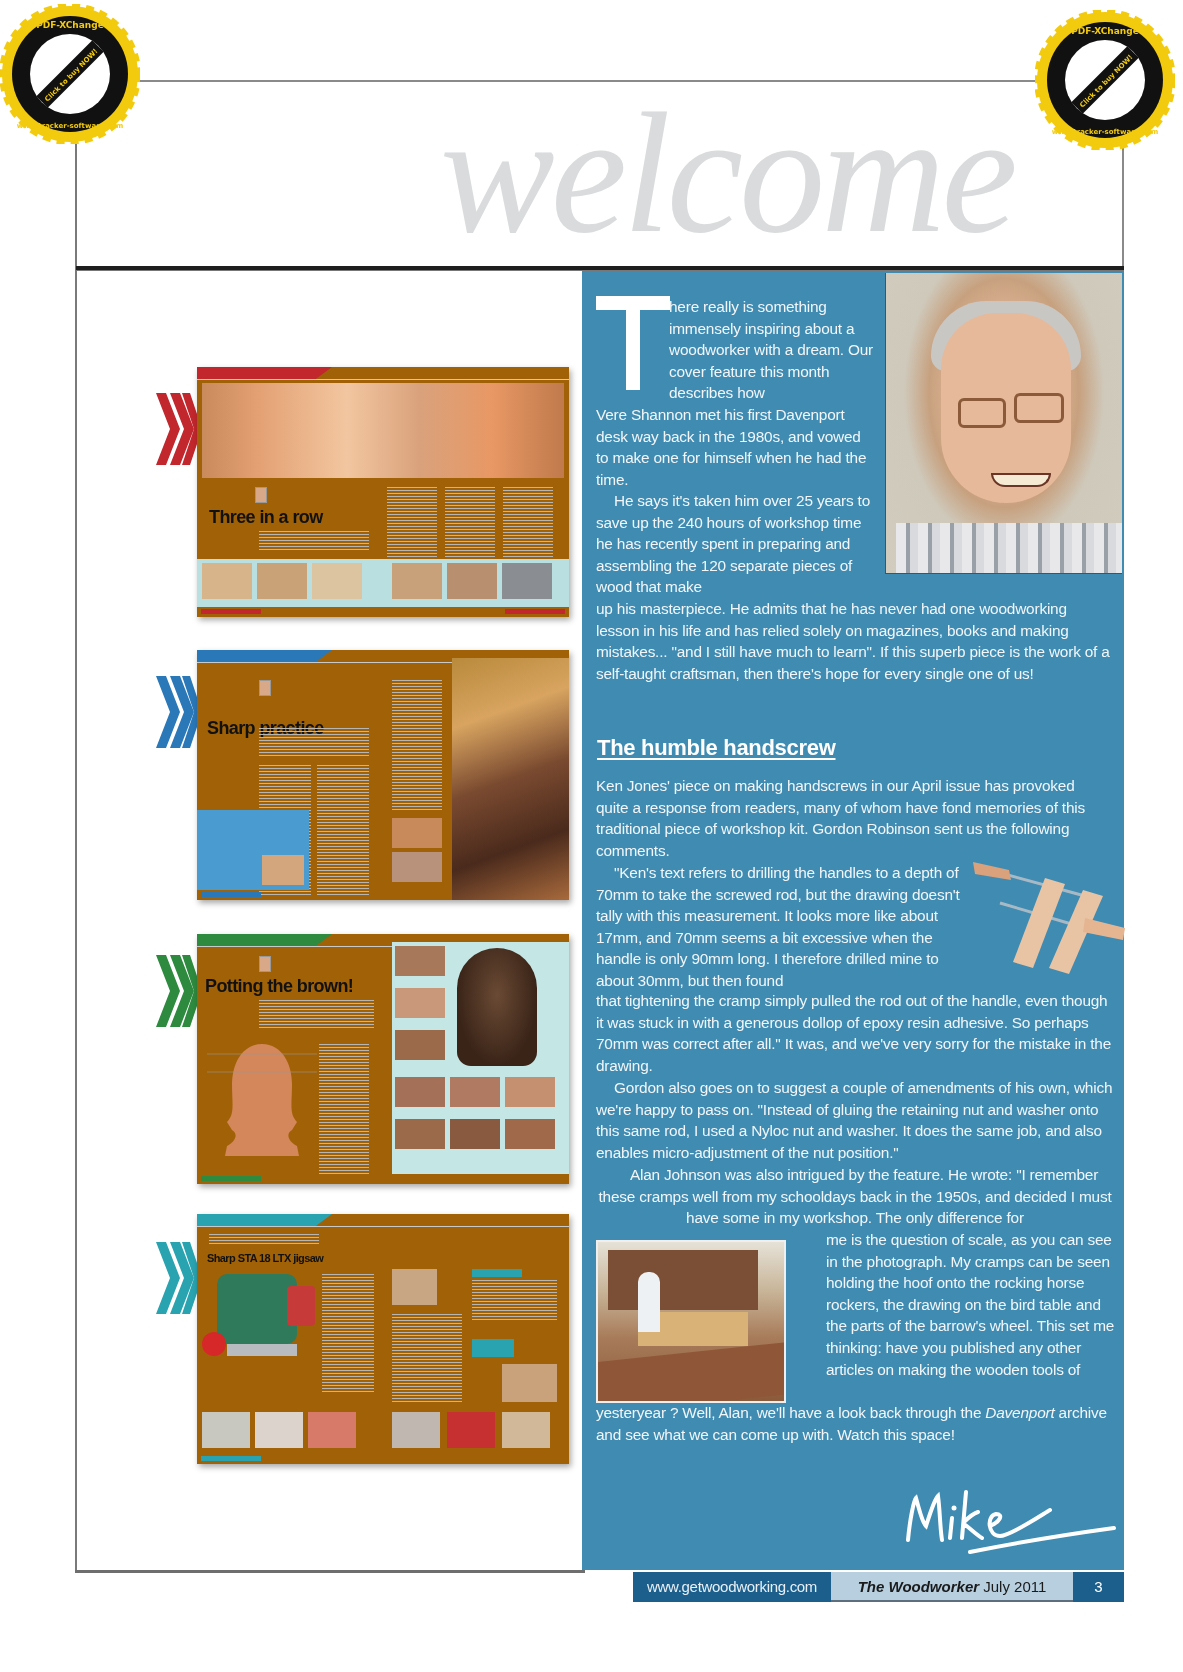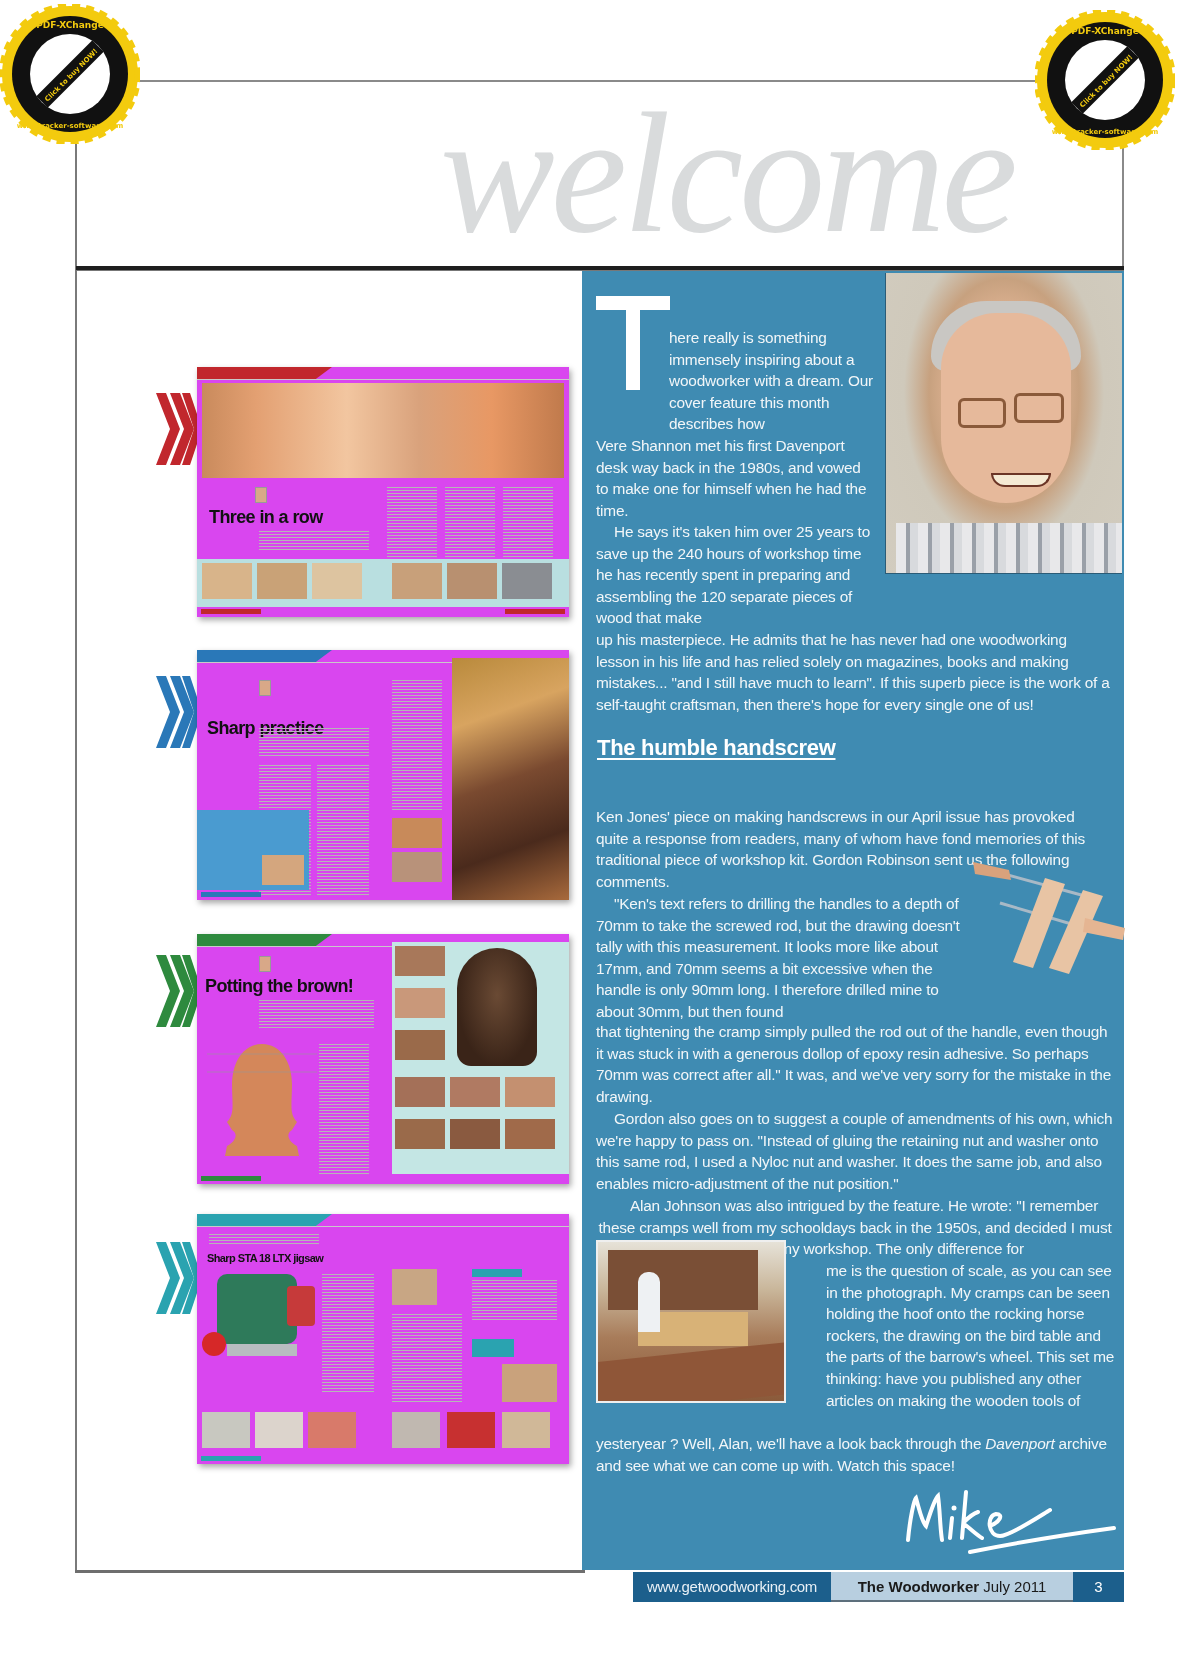--- a/index.html
+++ b/index.html
@@ -16,21 +16,21 @@
   .welcome-title {
     position: absolute; left: 440px; top: 78px; width: 690px; height: 190px;
     font-family: Liberation Serif, serif; font-style: italic;
     font-size: 172px; line-height: 190px; color: #d9dbdc; letter-spacing: -4px;
     white-space: nowrap;
   }
 
   
   .blue-panel { position: absolute; left: 582px; top: 271px; width: 542px; height: 1299px; background: #3f8bb2; }
   .blue-text { color: #f2f6f8; font-size: 15.4px; line-height: 21.6px; letter-spacing: -0.2px; }
-  .p-block { position: absolute; margin-top: 31px; }
+  .p-block { position: absolute; }
   .indent { text-indent: 18px; }
   .dropcap {
     position: absolute; left: 596px; top: 294px; width: 76px; height: 96px;
   }
   .dropcap .bar { position: absolute; left: 0; top: 2px; width: 74px; height: 14px; background: #fff; }
   .dropcap .stem { position: absolute; left: 30px; top: 2px; width: 14px; height: 94px; background: #fff; }
 
   .portrait {
     position: absolute; left: 885px; top: 273px; width: 237px; height: 301px;
     background: radial-gradient(ellipse at 50% 40%, #e9c3a8 0%, #dfb393 30%, #c7a17f 45%, #cfc9bb 60%, #d2ccbf 100%);
@@ -59,26 +59,26 @@
   .workshop-photo .shelf { position: absolute; left: 40px; top: 70px; width: 110px; height: 34px; background: #d8b277; }
   .workshop-photo .tray { position: absolute; left: 0; top: 110px; width: 190px; height: 52px; background: #8f5638; transform: skewY(-6deg); }
   .workshop-photo .white { position: absolute; left: 40px; top: 30px; width: 22px; height: 60px; background: #eef1f3; border-radius: 10px 10px 0 0; }
 
   .signature { position: absolute; left: 900px; top: 1478px; width: 220px; height: 80px; }
 
   
   .footer { position: absolute; left: 633px; top: 1572px; height: 30px; display: flex; }
   .footer .f-url { width: 198px; background: #1c5f8c; color: #e8f0f6; font-size: 15px; line-height: 30px; text-align: center; letter-spacing: -0.3px; }
   .footer .f-title { width: 242px; background: #b8cfe0; color: #1a1a1a; font-size: 15px; line-height: 30px; text-align: center; border-bottom: 2px solid #5d6f7c; }
-  .footer .f-title b { font-weight: bold; }
+  .footer .f-title b { font-weight: bold; font-style: italic; }
   .footer .f-page { width: 51px; background: #1c5f8c; color: #ffffff; font-size: 15px; line-height: 30px; text-align: center; }
 
   
   .chevrons { position: absolute; width: 46px; height: 72px; }
-  .thumb { position: absolute; left: 197px; width: 372px; height: 250px; background: #d946ef; box-shadow: 2px 3px 6px rgba(0,0,0,0.35); overflow: hidden; }
+  .thumb { position: absolute; left: 197px; width: 372px; height: 250px; background: #a16207; box-shadow: 2px 3px 6px rgba(0,0,0,0.35); overflow: hidden; }
   .thumb .tab { position: absolute; left: 0; top: 0; width: 135px; height: 12px; clip-path: polygon(0 0, 100% 0, 88% 100%, 0 100%); }
   .thumb .hline { position: absolute; left: 0; top: 12px; width: 100%; height: 1px; background: #c9c9c9; }
   .thumb .title { position: absolute; font-weight: bold; color: #111; font-size: 18px; letter-spacing: -0.6px; font-family: "Liberation Sans", sans-serif; }
   .thumb .textlines { position: absolute; background: repeating-linear-gradient(180deg, #b6b6b6 0 1px, transparent 1px 3px); }
   .thumb .img { position: absolute; }
   .thumb .mug { position: absolute; width: 12px; height: 16px; background: #d8a888; border: 1px solid #999; }
   .thumb .foot { position: absolute; bottom: 3px; height: 5px; }
 
   
   .badge { position: absolute; width: 140px; height: 140px; }

